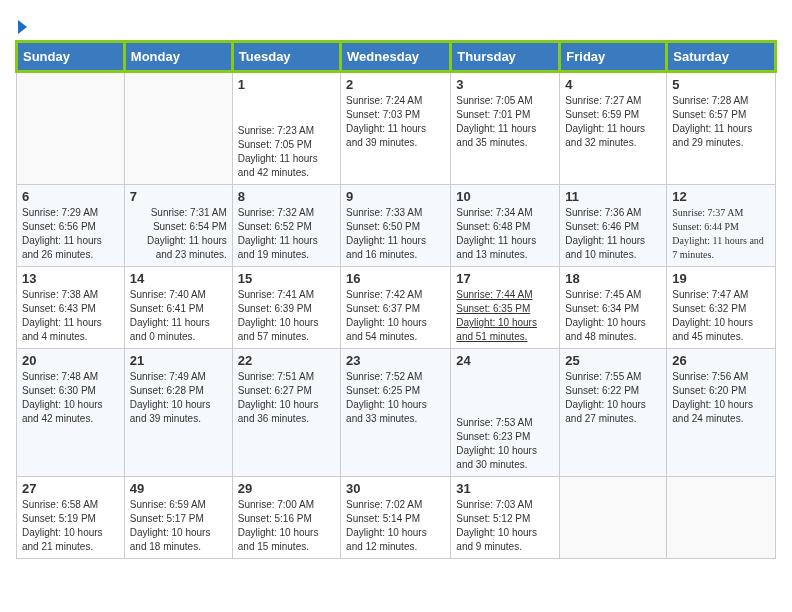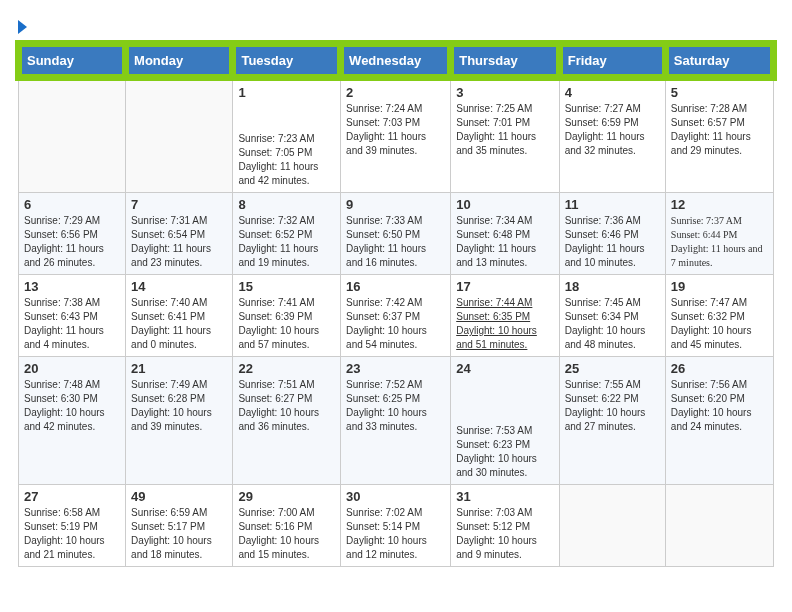--- a/index.html
+++ b/index.html
@@ -53,21 +53,21 @@
       border-collapse: collapse;
       border: 1px solid #ccc;
     }
     .calendar th {
       background: #3a7abf;
       color: #fff;
       font-size: 13px;
       font-weight: bold;
       text-align: left;
       padding: 6px 5px;
-      border: 7px solid #84cc16;
+      border: 3px solid #84cc16;
     }
     .calendar td {
       vertical-align: top;
       border: 1px solid #ccc;
       padding: 4px 5px;
       width: 113px;
       min-height: 80px;
       background: #fff;
       font-size: 10.5px;
       color: #333;
@@ -153,21 +153,21 @@
 Daylight: 11 hours and 42 minutes.</div>
         </td>
         <td>
           <span class="day-number">2</span>
           <div class="day-info" style="white-space: pre-line;">Sunrise: 7:24 AM
 Sunset: 7:03 PM
 Daylight: 11 hours and 39 minutes.</div>
         </td>
         <td>
           <span class="day-number">3</span>
-          <div class="day-info" style="white-space: pre-line;">Sunrise: 7:25 AM
+          <div class="day-info" style="white-space: pre-line;">Sunrise: 7:05 AM
 Sunset: 7:01 PM
 Daylight: 11 hours and 35 minutes.</div>
         </td>
         <td>
           <span class="day-number">4</span>
           <div class="day-info" style="white-space: pre-line;">Sunrise: 7:27 AM
 Sunset: 6:59 PM
 Daylight: 11 hours and 32 minutes.</div>
         </td>
         <td>
@@ -179,21 +179,21 @@
       </tr>
       <tr>
         <td>
           <span class="day-number">6</span>
           <div class="day-info" style="white-space: pre-line;">Sunrise: 7:29 AM
 Sunset: 6:56 PM
 Daylight: 11 hours and 26 minutes.</div>
         </td>
         <td>
           <span class="day-number">7</span>
-          <div class="day-info" style="white-space: pre-line;">Sunrise: 7:31 AM
+          <div class="day-info" style="white-space: pre-line; text-align: right;">Sunrise: 7:31 AM
 Sunset: 6:54 PM
 Daylight: 11 hours and 23 minutes.</div>
         </td>
         <td>
           <span class="day-number">8</span>
           <div class="day-info" style="white-space: pre-line;">Sunrise: 7:32 AM
 Sunset: 6:52 PM
 Daylight: 11 hours and 19 minutes.</div>
         </td>
         <td>

